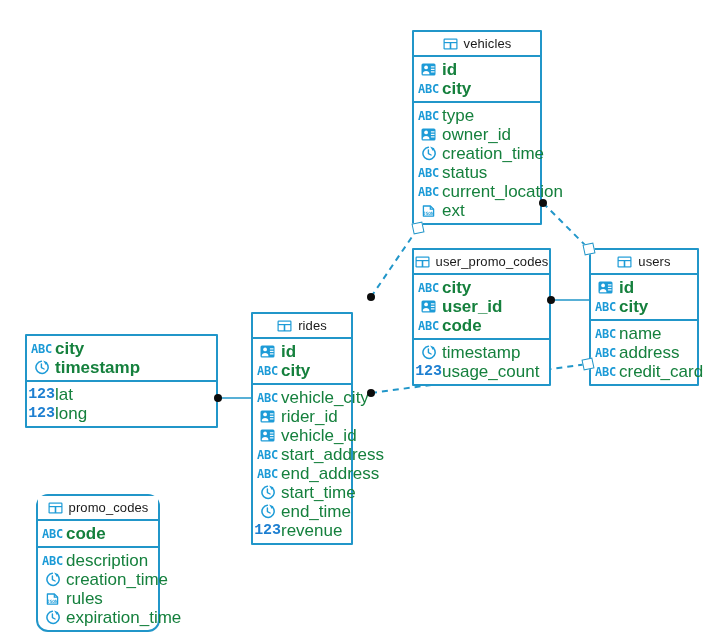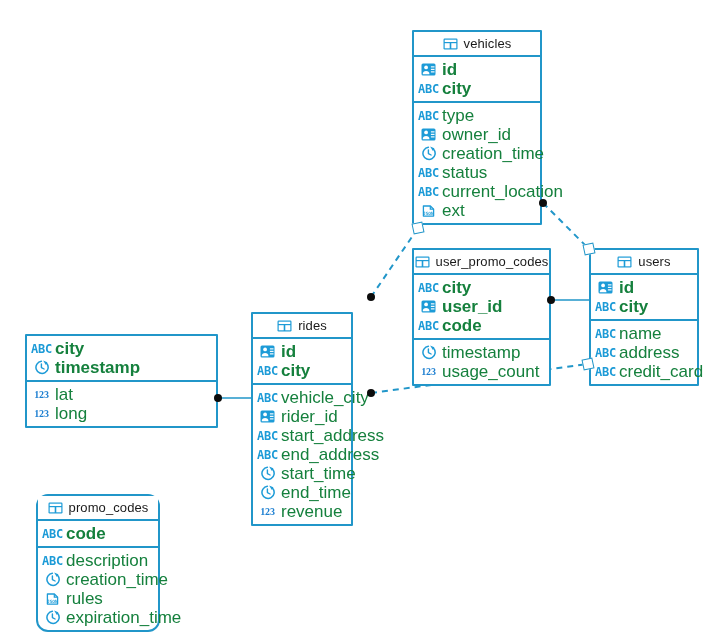--- a/index.html
+++ b/index.html
@@ -92,22 +92,22 @@
 
   .ico-abc {
     font-family: "DejaVu Sans Mono", "Liberation Mono", monospace;
     font-size: 12px;
     font-weight: bold;
     color: #1d9bd7;
     letter-spacing: -0.3px;
     line-height: 1;
   }
   .ico-123 {
-    font-family: Liberation Serif, serif;
-    font-size: 10px;
+    font-family: Liberation Mono, monospace;
+    font-size: 15px;
     font-weight: bold;
     color: #1d7fd1;
     letter-spacing: -0.2px;
     line-height: 1;
   }
 
   
   .dot {
     position: absolute;
     width: 8px;
@@ -357,20 +357,33 @@
               <circle cx="5.1" cy="4.4" r="1.9" fill="#ffffff"></circle>
               <path d="M1.7 11.2c0-2.0 1.5-3.2 3.4-3.2s3.4 1.2 3.4 3.2z" fill="#ffffff"></path>
               <rect x="9.9" y="3.3" width="3.6" height="1.15" fill="#ffffff"></rect>
               <rect x="9.9" y="5.8" width="3.6" height="1.15" fill="#ffffff"></rect>
               <rect x="9.9" y="8.3" width="3.6" height="1.15" fill="#ffffff"></rect>
             </svg>
           </span>
           <span class="col-name">rider_id</span>
         </div>
         <div class="row">
+          <span class="ico">
+            <svg width="15" height="13" viewBox="0 0 15 13">
+              <rect x="0.5" y="0.5" width="14" height="12" rx="1.5" fill="#1d9bd7"></rect>
+              <circle cx="5.1" cy="4.4" r="1.9" fill="#ffffff"></circle>
+              <path d="M1.7 11.2c0-2.0 1.5-3.2 3.4-3.2s3.4 1.2 3.4 3.2z" fill="#ffffff"></path>
+              <rect x="9.9" y="3.3" width="3.6" height="1.15" fill="#ffffff"></rect>
+              <rect x="9.9" y="5.8" width="3.6" height="1.15" fill="#ffffff"></rect>
+              <rect x="9.9" y="8.3" width="3.6" height="1.15" fill="#ffffff"></rect>
+            </svg>
+          </span>
+          <span class="col-name">vehicle_id</span>
+        </div>
+        <div class="row">
           <span class="ico ico-abc">ABC</span>
           <span class="col-name">start_address</span>
         </div>
         <div class="row">
           <span class="ico ico-abc">ABC</span>
           <span class="col-name">end_address</span>
         </div>
         <div class="row">
           <span class="ico">
             <svg width="15" height="15" viewBox="0 0 15 15">

